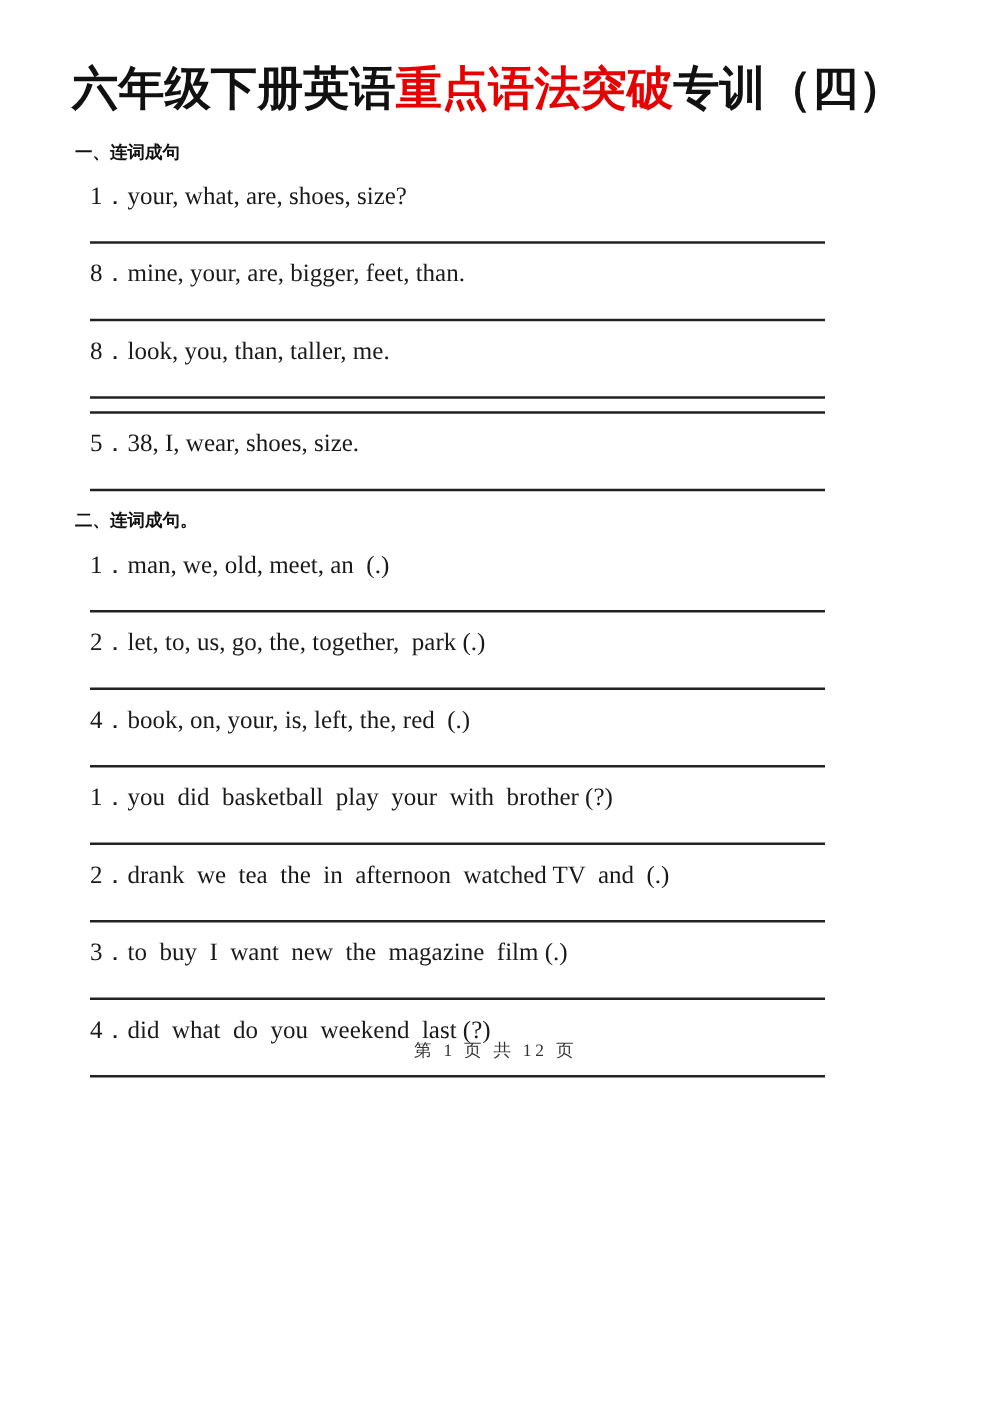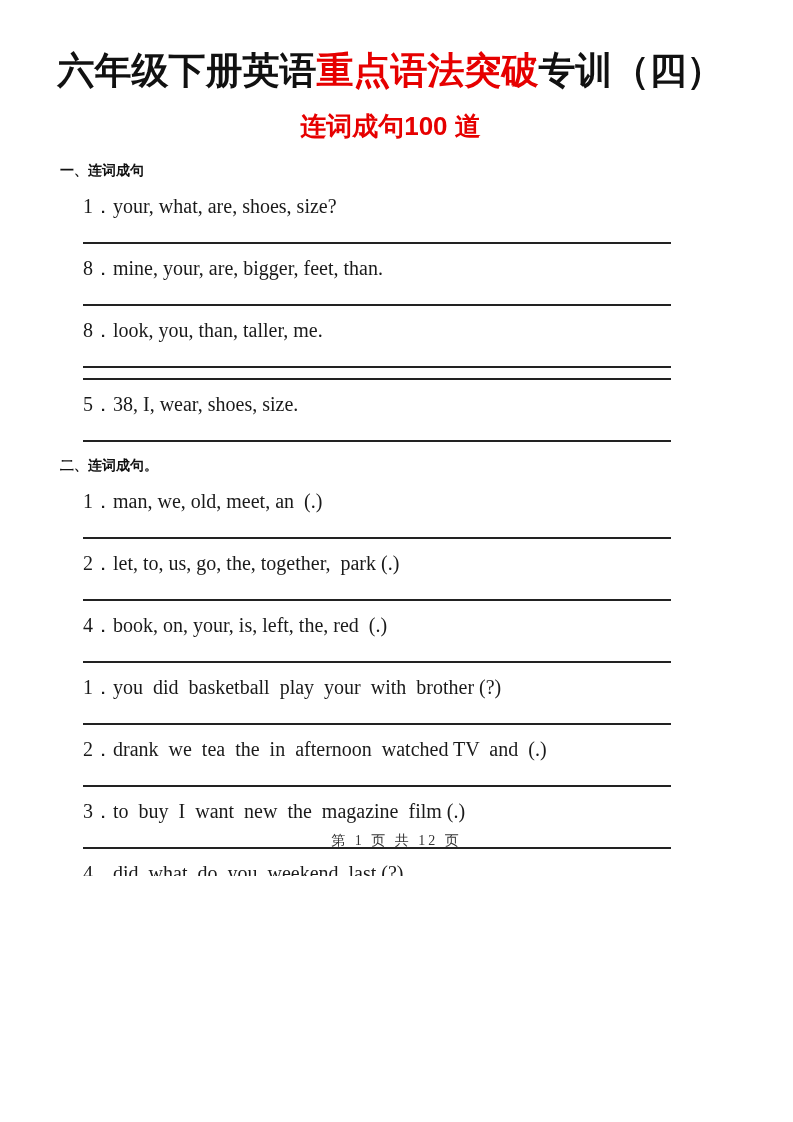--- a/index.html
+++ b/index.html
@@ -38,21 +38,21 @@
   }
   .section-heading {
     font-family: "Liberation Sans", "DejaVu Sans", sans-serif;
     font-weight: bold;
     font-size: 14px;
     line-height: 26px;
     color: #111111;
     margin: 14px 0 9px 12px;
   }
   .section + .section .section-heading { margin-top: 4px; }
-  .qa { margin-left: 35px; }
+  .qa { margin-left: 24px; }
   .q-text {
     font-size: 20px;
     line-height: 28px;
     white-space: pre-wrap;
     margin: 0 0 22px 0;
     color: #1a1a1a;
   }
   .answer-line {
     width: 588px;
     height: 0;
@@ -69,21 +69,20 @@
     color: #333333;
   }
 </style>
 </head>
 <body>
 
 <div class="page">
 
   <div class="title"><span>六年级下册英语</span><span class="red">重点语法突破</span><span>专训（四）</span></div>
 
-  <div class="subtitle">连词成句100 道</div>
 
   <div class="section">
     <div class="section-heading">一、连词成句</div>
 
     <div class="qa">
       <div class="q-text">1．your, what, are, shoes, size?</div>
       <div class="answer-line"></div>
     </div>
     <div class="qa">
       <div class="q-text">8．mine, your, are, bigger, feet, than.</div>

